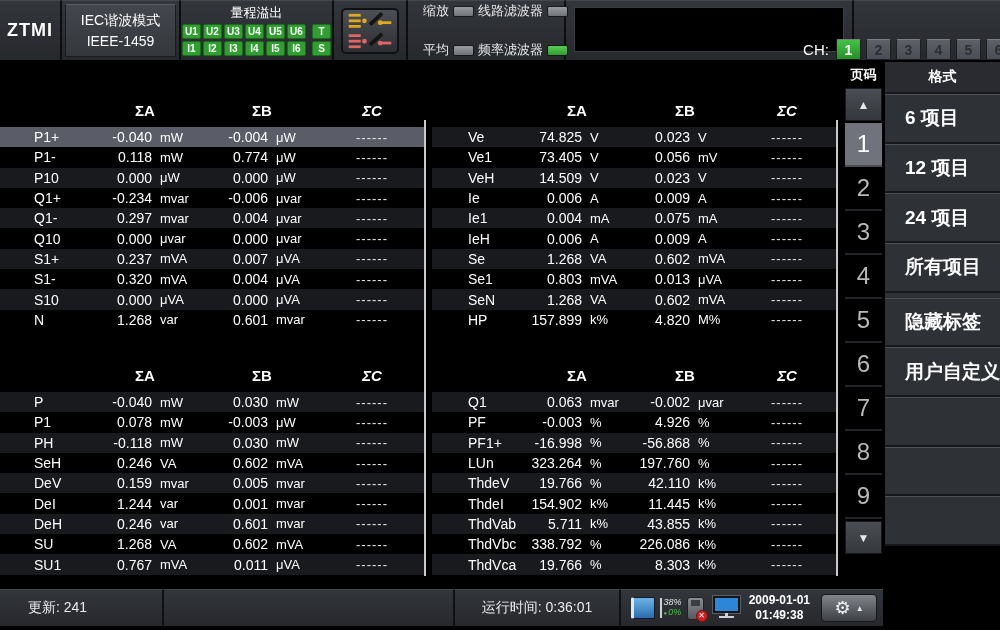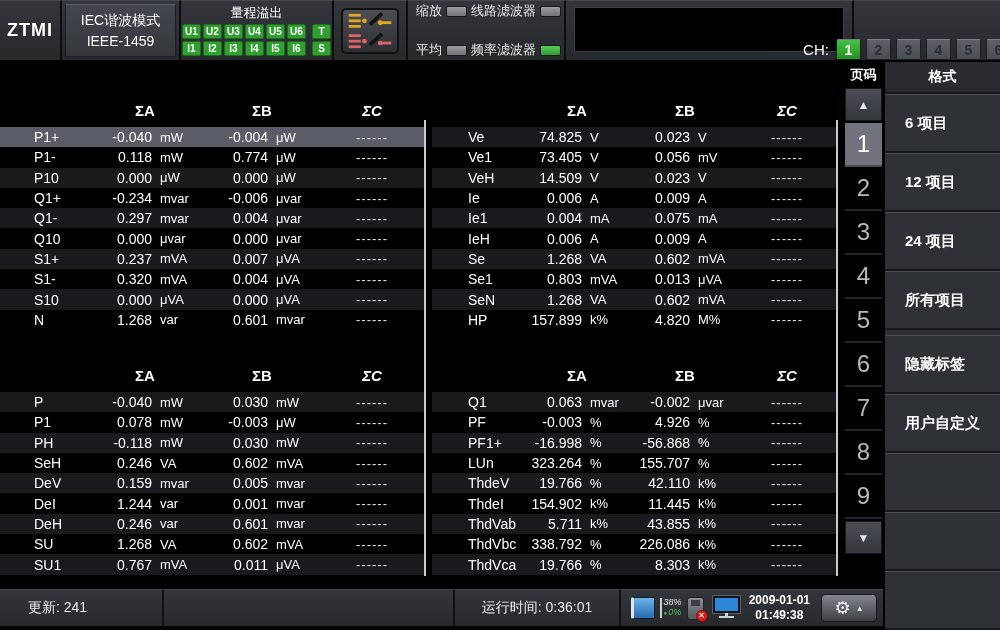--- a/index.html
+++ b/index.html
@@ -19,21 +19,21 @@
   .mode-box span{color:#fff;font-size:14px;}
   .sec-overflow{width:153px;flex-direction:column;align-items:center;padding-top:3px;}
   .ovf-title{color:#fff;font-size:13px;margin-bottom:2px;}
   .ovf-row{display:flex;margin-bottom:2px;}
   .ind{width:19px;height:15px;margin:0 1px;border-radius:2px;background:#2fa02f;border:1px solid #1c6e1c;
        color:#fff;font-size:10px;font-weight:bold;display:flex;align-items:center;justify-content:center;}
   .ind.last{margin-left:5px;}
   .sec-wiring{width:74px;align-items:center;justify-content:center;}
   .wiring-btn{width:58px;height:46px;border-radius:5px;border:2px solid #101114;
               background:linear-gradient(#4c4f55,#2c2e33);display:flex;align-items:center;justify-content:center;}
-  .sec-filters{width:158px;flex-direction:column;justify-content:center;gap:21px;padding-left:8px;}
+  .sec-filters{width:158px;flex-direction:column;justify-content:center;gap:21px;padding-left:15px;}
   .f-row{display:flex;align-items:center;gap:4px;}
   .f-label{color:#e8e8ea;font-size:13px;white-space:nowrap;}
   .f-toggle{width:21px;height:11px;border-radius:2px;border:1px solid #17181b;
             background:linear-gradient(#9a9da1,#707377);flex:0 0 auto;}
   .f-toggle.on{background:linear-gradient(#55cf55,#2f9b2f);}
   .sec-display{flex:1;padding:6px 8px 8px 8px;}
   .msg-display{width:100%;height:100%;background:#000;border:1px solid #3a3c41;}
   .sec-ch{width:146px;flex-direction:row;justify-content:center;align-items:flex-end;
           gap:5px;padding-right:10px;border-right:none;}
   .ch-row{display:flex;align-items:center;gap:5px;}
@@ -72,25 +72,25 @@
   .pager-arrow{height:33px;margin-bottom:2px;background:linear-gradient(#4a4d53,#34373c);
                border:1px solid #17181b;display:flex;align-items:center;justify-content:center;
                color:#e8e8e8;font-size:12px;}
   .pager-arrow.down{margin-top:2px;margin-bottom:0;}
   .arrow-up::before{content:"▲";} .arrow-down::before{content:"▼";}
   .page-num{height:44px;background:#000;border-bottom:2px solid #242428;color:#b9b9bb;font-size:24px;
             display:flex;align-items:center;justify-content:center;}
   .page-num.current{background:#70737b;color:#fff;border-bottom-color:#4a4c52;}
 
   
-  .fmt{position:absolute;left:883px;top:62px;width:117px;height:568px;background:#2e3136;
+  .fmt{position:absolute;left:883px;top:62px;width:117px;height:484px;background:#2e3136;
        border-left:2px solid #000;display:flex;flex-direction:column;}
   .fmt-title{height:32px;flex:0 0 auto;display:flex;align-items:center;justify-content:center;
              color:#fff;font-size:14px;font-weight:bold;background:#292b30;border-bottom:2px solid #17181b;}
-  .fmt-btn{flex:1;display:flex;align-items:center;padding-left:20px;color:#fff;font-size:15px;font-weight:bold;
+  .fmt-btn{flex:1;display:flex;align-items:center;padding-left:20px;color:#fff;font-size:19px;font-weight:bold;
            background:linear-gradient(#3f424851%,#33363c);border-bottom:2px solid #17181b;border-top:1px solid #4d5057;
            white-space:nowrap;}
   .fmt-btn.grp{margin-top:5px;}
 
   
   .bottombar{position:absolute;left:0;top:587px;width:883px;height:41px;display:flex;
              background:linear-gradient(#33363b,#26282c);border-top:2px solid #000;border-bottom:2px solid #000;}
   .bb{border-right:2px solid #0f1013;border-top:1px solid #44474d;display:flex;align-items:center;}
   .bb1{width:172px;padding-left:28px;}
   .bb2{width:309px;}
@@ -491,21 +491,21 @@
         <span class="c-va">-16.998</span>
         <span class="c-ua">%</span>
         <span class="c-vb">-56.868</span>
         <span class="c-ub">%</span>
         <span class="c-vc">------</span>
       </div>
       <div class="trow">
         <span class="c-name">LUn</span>
         <span class="c-va">323.264</span>
         <span class="c-ua">%</span>
-        <span class="c-vb">155.707</span>
+        <span class="c-vb">197.760</span>
         <span class="c-ub">%</span>
         <span class="c-vc">------</span>
       </div>
       <div class="trow alt">
         <span class="c-name">ThdeV</span>
         <span class="c-va">19.766</span>
         <span class="c-ua">%</span>
         <span class="c-vb">42.110</span>
         <span class="c-ub">k%</span>
         <span class="c-vc">------</span>

